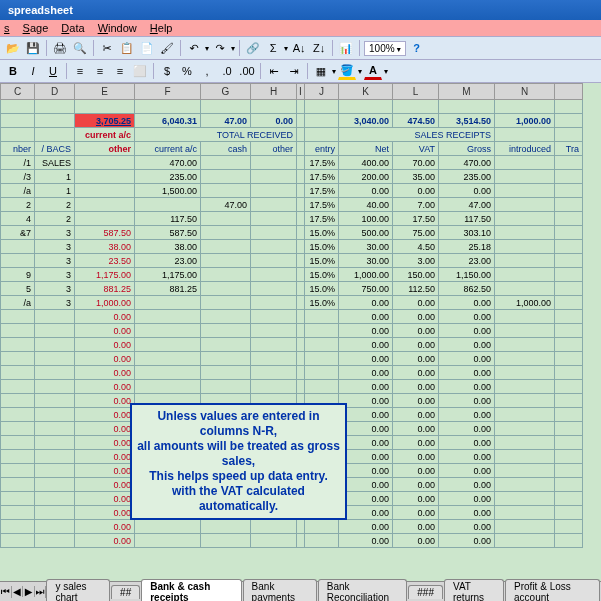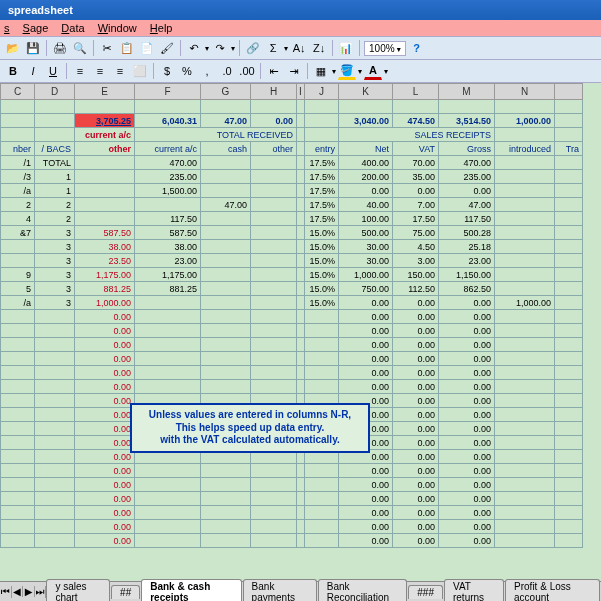--- a/index.html
+++ b/index.html
@@ -16,21 +16,21 @@
 .grid { position:relative; background:#cce6cc; }
 table.sheet { border-collapse:collapse; table-layout:fixed; background:#cce6cc; }
 table.sheet th.colhead { background:#d6d6d6; border:1px solid #999; color:#333; font-weight:normal; font-size:10px; height:16px; text-align:center; }
 table.sheet td { border:1px solid #8aa; font-size:9px; padding:1px 3px; height:14px; text-align:right; white-space:nowrap; overflow:hidden; }
 .c-left { text-align:left;margin-top:24px; }
 .c-center { text-align:center; }
 .hdr { color:#002b8a; font-weight:normal; }
 .hdr-red { color:#c00020; font-weight:bold; }
 .topnum { color:#002b8a; font-weight:bold; }
 .red { color:#c00020; }
-.note { position:absolute; top:320px; left:130px; width:240px; border:2px solid #0033aa; background:#dff0df; color:#0033aa; font-weight:bold; font-size:10px; text-align:center; padding:4px; line-height:1.25; }
+.note { position:absolute; top:320px; left:130px; width:217px; border:2px solid #0033aa; background:#dff0df; color:#0033aa; font-weight:bold; font-size:12px; text-align:center; padding:4px; line-height:1.25; }
 .tabs { position:absolute; bottom:0; left:0; right:0; background:#d6d6d6; border-top:1px solid #888; display:flex; align-items:center; height:20px; font-size:10px; }
 .tabs .tab { border:1px solid #888; border-bottom:none; padding:1px 8px; background:#e0e0e0; margin-right:1px; cursor:pointer; border-radius:3px 3px 0 0; }
 .tabs .tab.active { background:#fff; font-weight:bold; }
 .tabs .nav { width:14px; text-align:center; cursor:pointer; border-right:1px solid #999; }
 .col-C{width:34px}.col-D{width:40px}.col-E{width:60px}.col-F{width:66px}.col-G{width:50px}.col-H{width:46px}.col-I{width:8px}.col-J{width:34px}.col-K{width:54px}.col-L{width:46px}.col-M{width:56px}.col-N{width:60px}.col-O{width:28px}
 .thick-top td{border-top:2px solid #556;}
 </style>
 </head>
 <body>
 
@@ -197,21 +197,21 @@
   <td class="hdr c-center">Net</td>
   <td class="hdr c-center">VAT</td>
   <td class="hdr c-center">Gross</td>
   <td class="hdr c-center">introduced</td>
   <td class="hdr c-left">Tra</td>
 </tr>
 </tbody>
       <tbody id="datarows" class="thick-top">
         <tr>
           <td class="c-center">/1</td>
-          <td class="c-center">TOTAL</td>
+          <td class="c-center">SALES</td>
           <td></td>
           <td>470.00</td>
           <td></td>
           <td></td>
           <td></td>
           <td>17.5%</td>
           <td>400.00</td>
           <td>70.00</td>
           <td>470.00</td>
           <td></td>
@@ -281,21 +281,21 @@
           <td class="c-center">&amp;7</td>
           <td class="c-center">3</td>
           <td class="red">587.50</td>
           <td>587.50</td>
           <td></td>
           <td></td>
           <td></td>
           <td>15.0%</td>
           <td>500.00</td>
           <td>75.00</td>
-          <td>500.28</td>
+          <td>303.10</td>
           <td></td>
           <td></td>
         </tr>
         <tr>
           <td class="c-center"></td>
           <td class="c-center">3</td>
           <td class="red">38.00</td>
           <td>38.00</td>
           <td></td>
           <td></td>
@@ -622,20 +622,21 @@
           <td>0.00</td>
           <td>0.00</td>
           <td></td>
           <td></td>
         </tr>
       </tbody>
 </table>
 
 <div class="note">
   <div>Unless values are entered in columns N-R,</div>
+  <div>all amounts will be treated as gross sales,</div>
   <div>This helps speed up data entry.</div>
   <div>with the VAT calculated automatically.</div>
 </div>
 </div>
 
 <div class="tabs">
   <div class="nav">⏮</div>
   <div class="nav">◀</div>
   <div class="nav">▶</div>
   <div class="nav">⏭</div>

